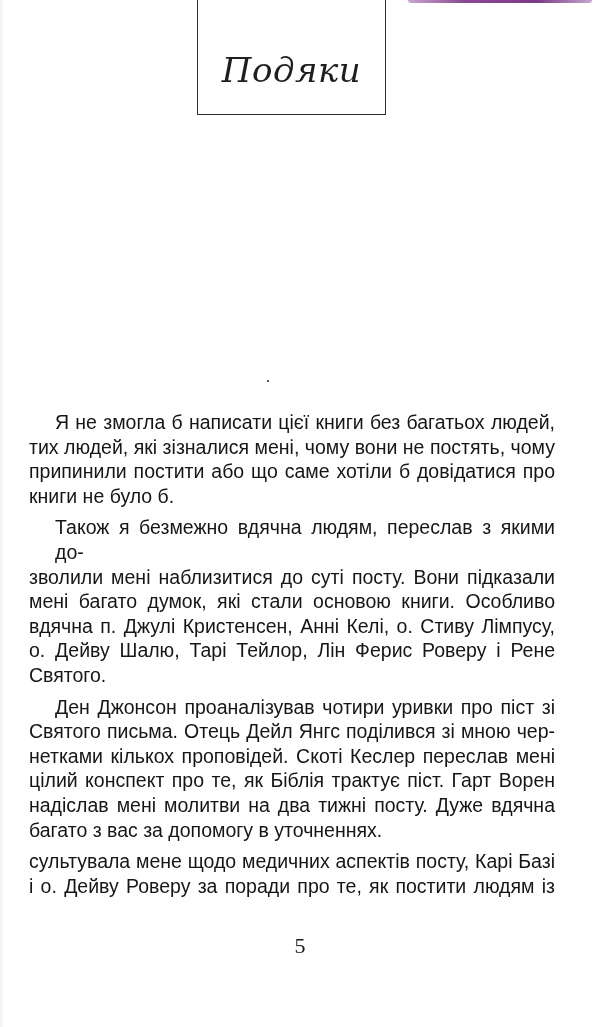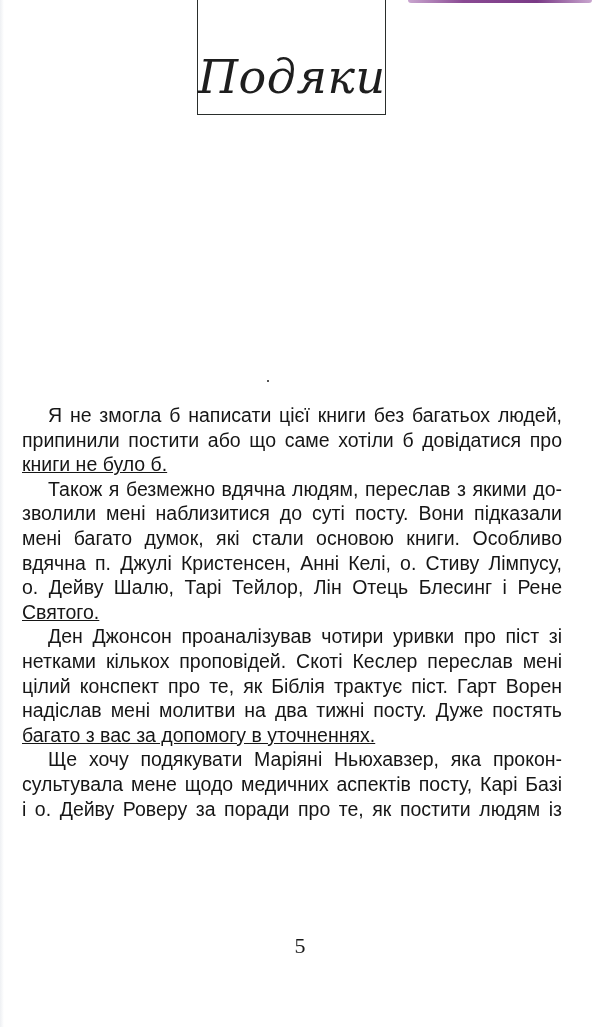--- a/index.html
+++ b/index.html
@@ -20,36 +20,36 @@
   }
   .title-box {
     position: absolute; left: 197px; top: -2px; width: 189px; height: 117px;
     border: 1.5px solid #2a2e2c; border-top: none;
     box-sizing: border-box;
   }
   .title-text {
     position: absolute; left: 0; right: 0; top: 52px;
     text-align: center;
     font-family: "DejaVu Serif", serif; font-style: italic;
-    font-size: 46px; color: #1e1e1e; letter-spacing: 0.5px;
+    font-size: 34px; color: #1e1e1e; letter-spacing: 0.5px;
   }
   .speck {
     position: absolute; left: 267px; top: 380px; width: 2px; height: 2px;
     background: #555;
   }
   .body-text {
     position: absolute; left: 22px; top: 403px; width: 540px;
     font-family: "Liberation Sans Narrow", "Liberation Sans", sans-serif;
     font-size: 19.5px; line-height: 24.6px;
     text-align: justify; color: #161616;
   }
-  .body-text p { margin: 0; text-indent: 26px; text-align: justify; }
+  .body-text p { margin: 7px; text-indent: 26px; text-align: justify; }
   .body-text p .line { display: block; text-align-last: justify; text-indent: 0; }
   .body-text p .line.first { padding-left: 26px; }
-  .body-text p .line.last { text-align-last: left; text-decoration: underline; }
+  .body-text p .line.last { text-align-last: left; }
   .page-number {
     position: absolute; left: 0; right: 0; top: 933px;
     text-align: center; font-family: "Liberation Serif", serif;
     font-size: 22px; color: #1a1a1a;
   }
 </style>
 </head>
 <body>
 
 <div class="left-shadow"></div>
@@ -57,38 +57,39 @@
 
 <div class="title-box">
   <div class="title-text">Подяки</div>
 </div>
 
 <div class="speck"></div>
 
 <div class="body-text">
   <p>
     <span class="line first">Я не змогла б написати цієї книги без багатьох людей,</span>
+    <span class="line">тих людей, які зізналися мені, чому вони не постять, чому</span>
     <span class="line">припинили постити або що саме хотіли б довідатися про</span>
     <span class="line last">книги не було б.</span>
   </p>
   <p>
     <span class="line first">Також я безмежно вдячна людям, переслав з якими до-</span>
     <span class="line">зволили мені наблизитися до суті посту. Вони підказали</span>
     <span class="line">мені багато думок, які стали основою книги. Особливо</span>
     <span class="line">вдячна п. Джулі Кристенсен, Анні Келі, о. Стиву Лімпусу,</span>
-    <span class="line">о. Дейву Шалю, Тарі Тейлор, Лін Отець Блесинг і Рене</span>
+    <span class="line">о. Дейву Шалю, Тарі Тейлор, Лін Ферис Роверу і Рене</span>
     <span class="line last">Святого.</span>
   </p>
   <p>
     <span class="line first">Ден Джонсон проаналізував чотири уривки про піст зі</span>
+    <span class="line">Святого письма. Отець Дейл Янгс поділився зі мною чер-</span>
     <span class="line">нетками кількох проповідей. Скоті Кеслер переслав мені</span>
     <span class="line">цілий конспект про те, як Біблія трактує піст. Гарт Ворен</span>
-    <span class="line">надіслав мені молитви на два тижні посту. Дуже постять</span>
+    <span class="line">надіслав мені молитви на два тижні посту. Дуже вдячна</span>
     <span class="line last">багато з вас за допомогу в уточненнях.</span>
   </p>
   <p>
-    <span class="line first">Ще хочу подякувати Маріяні Ньюхавзер, яка прокон-</span>
     <span class="line">сультувала мене щодо медичних аспектів посту, Карі Базі</span>
     <span class="line">і о. Дейву Роверу за поради про те, як постити людям із</span>
   </p>
 </div>
 
 <div class="page-number">5</div>
 
 </body></html>

